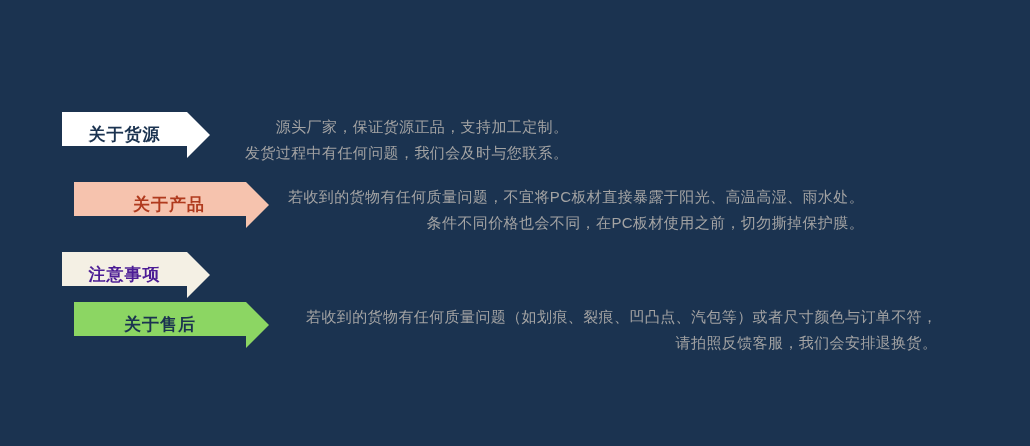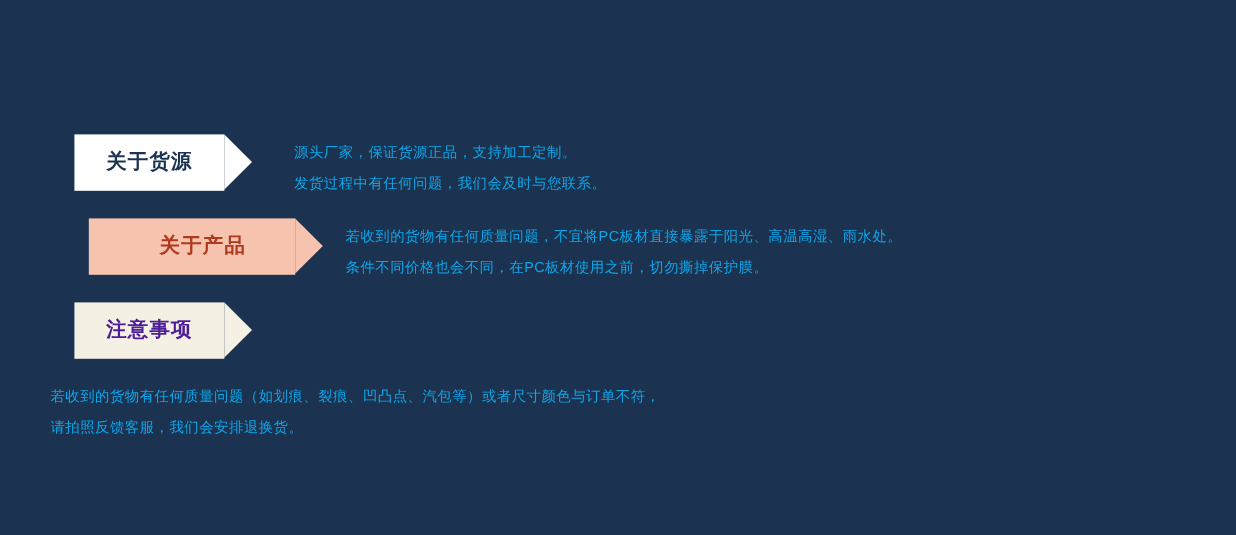--- a/index.html
+++ b/index.html
@@ -41,45 +41,46 @@
     display: flex;
     align-items: flex-start;
     margin-bottom: 16px;
   }
   .tag-wrap {
     position: relative;
     flex: 0 0 auto;
   }
   .tag {
     position: relative;
-    height: 47px;
+    height: 34px;
     line-height: 46px;
     font-size: 17px;
     font-weight: bold;
     text-align: center;
     padding: 0 22px;
     letter-spacing: 1px;
     box-sizing: border-box;
   }
   .tag::after {
     content: "";
     position: absolute;
     top: 0;
     right: -23px;
     width: 0;
     height: 0;
     border-top: 23px solid transparent;
     border-bottom: 23px solid transparent;
   }
   .row-text {
-    color: #0ea5e9;
-    font-size: 12px;
+    color: #a3a3a3;
+    font-size: 15px;
     line-height: 26px;
     letter-spacing: 0.4px;
     padding-top: 2px;
+    text-align: right;
   }
   .row-text div {
     white-space: nowrap;
   }
 
   
   .row1 .tag-wrap { margin-left: 62px; }
   .row1 .tag { background: #ffffff; color: #1b3350; width: 125px; }
   .row1 .tag::after { border-left: 23px solid #ffffff; }
   .row1 .row-text { margin-left: 58px; }
@@ -93,21 +94,21 @@
   
   .row3 .tag-wrap { margin-left: 62px; }
   .row3 .tag { background: #f4f0e4; color: #4c1d95; width: 125px; }
   .row3 .tag::after { border-left: 23px solid #f4f0e4; }
   .row3 .row-text { margin-left: 58px; }
 
   
   .row4 .tag-wrap { margin-left: 74px; }
   .row4 .tag { background: #8cd663; color: #1b3350; width: 172px; }
   .row4 .tag::after { border-left: 23px solid #8cd663; }
-  .row4 .row-text { margin-left: 42px; }
+  .row4 .row-text { margin-left: 60px; }
 </style>
 </head>
 <body>
 
 <div class="page">
 
 
   <div class="rows">
 
     <div class="row row1">
@@ -130,20 +131,23 @@
       </div>
     </div>
 
     <div class="row row3">
       <div class="tag-wrap">
         <div class="tag">注意事项</div>
       </div>
     </div>
 
     <div class="row row4">
+      <div class="tag-wrap">
+        <div class="tag">关于售后</div>
+      </div>
       <div class="row-text">
         <div>若收到的货物有任何质量问题（如划痕、裂痕、凹凸点、汽包等）或者尺寸颜色与订单不符，</div>
         <div>请拍照反馈客服，我们会安排退换货。</div>
       </div>
     </div>
 
   </div>
 </div>
 
 </body></html>

